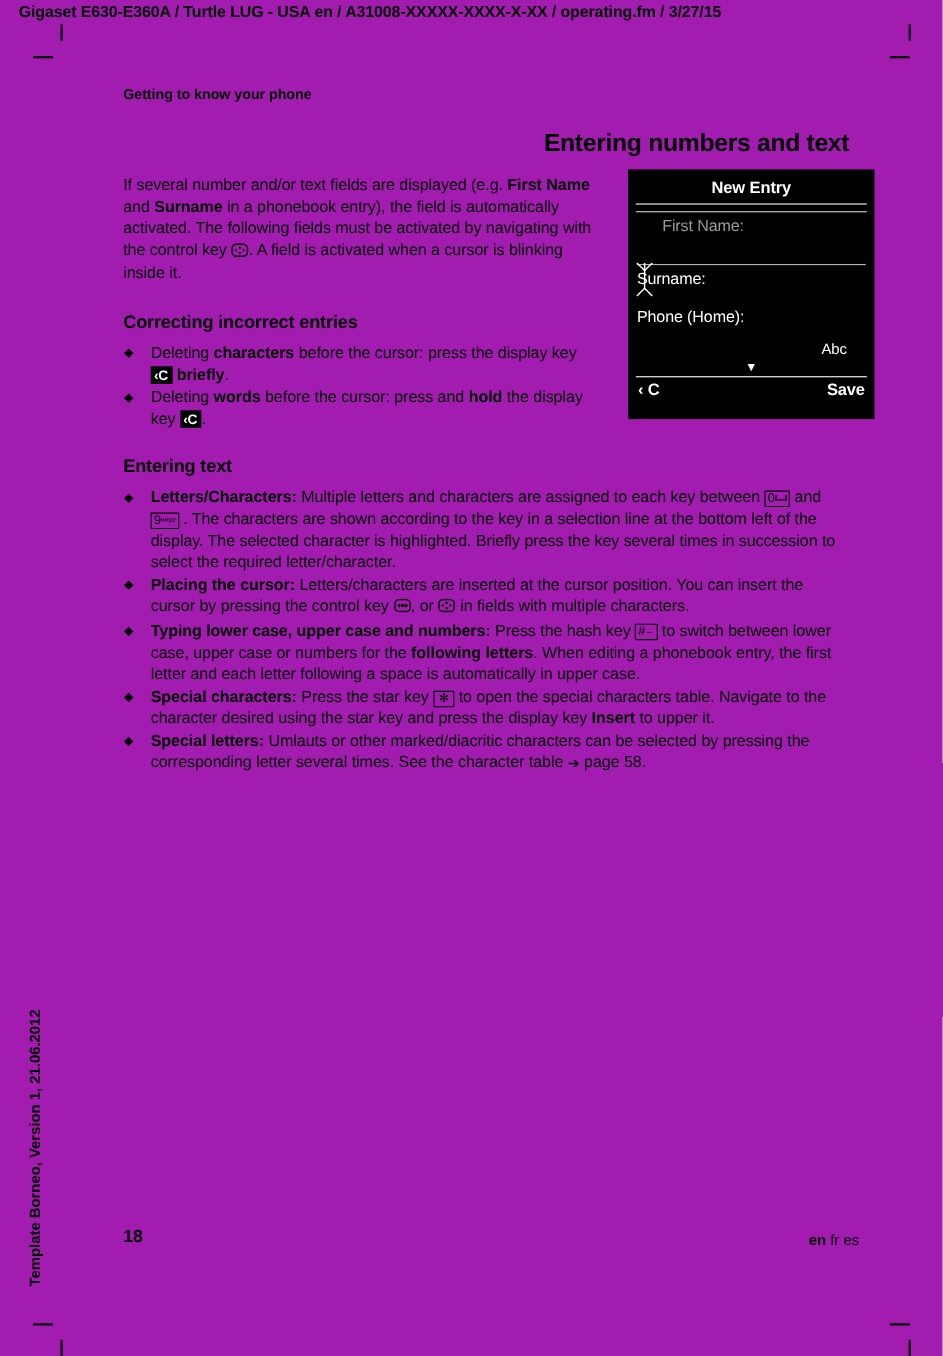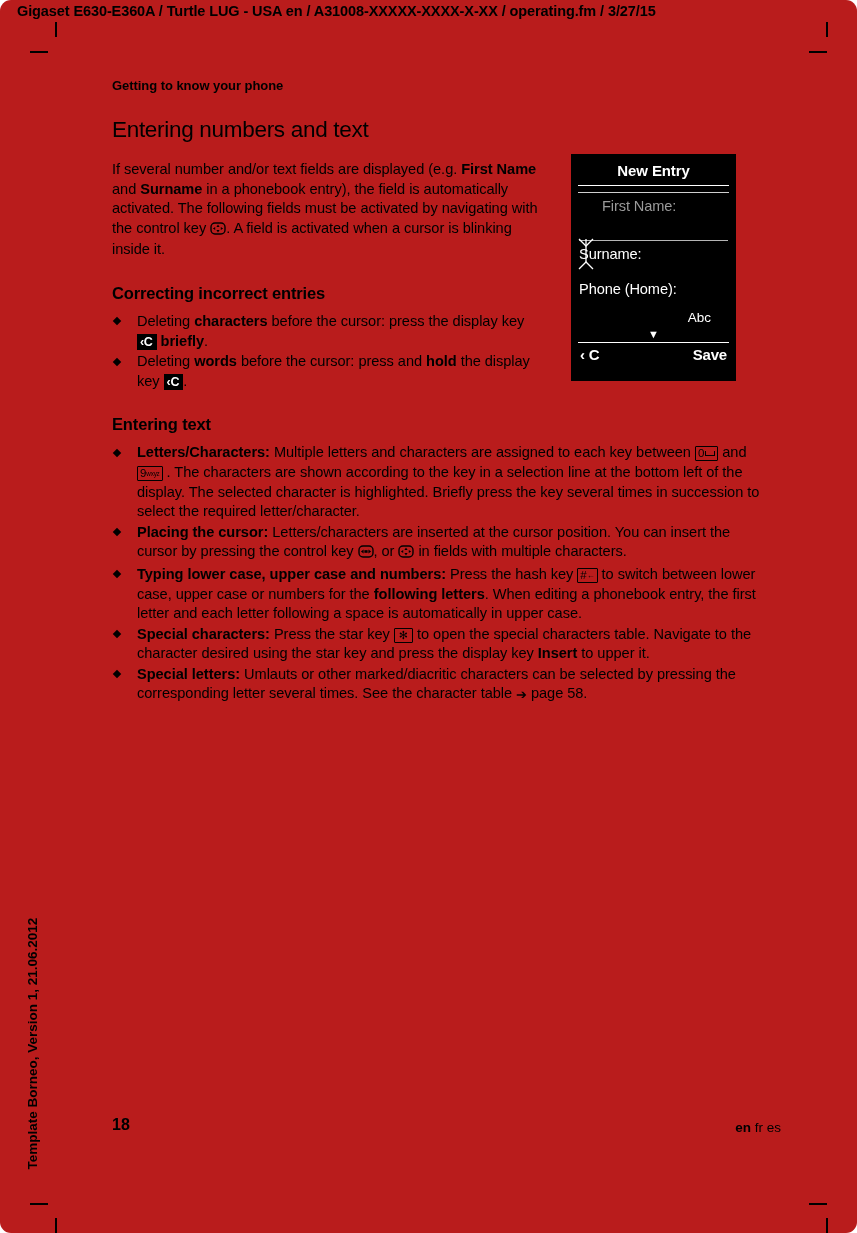--- a/index.html
+++ b/index.html
@@ -10,22 +10,21 @@
   body {
     font-family: "Liberation Sans", sans-serif;
     color: #000000;
     -webkit-font-smoothing: antialiased;
   }
   .page {
     position: relative;
     width: 857px;
     height: 1233px;
     overflow: hidden;
-    background: #b91c1c;
-    border-radius: 11px;
+    background: #a21caf;
   }
 
   
   .crop {
     position: absolute;
     background: #000;
   }
   .crop.v { width: 2px; height: 15px; }
   .crop.h { width: 18px; height: 2px; }
 
@@ -62,23 +61,24 @@
     width: 660px;
   }
   .chapter-title {
     font-size: 13px;
     font-weight: bold;
     margin: 0 0 24px 0;
     letter-spacing: -0.05px;
   }
   h1.section {
     font-size: 22.5px;
-    font-weight: normal;
+    font-weight: bold;
     margin: 0 0 17px 0;
     letter-spacing: -0.3px;
+    text-align: right;
   }
   h2.subsection {
     font-size: 16.5px;
     font-weight: bold;
     margin: 24px 0 9px 0;
     letter-spacing: -0.15px;
   }
   p.body {
     font-size: 14.6px;
     line-height: 19.6px;
@@ -171,21 +171,21 @@
     vertical-align: -1px;
     font-size: 13px;
     line-height: 13px;
   }
 
   
   .display {
     position: absolute;
     left: 571px;
     top: 154px;
-    width: 165px;
+    width: 224px;
     height: 227px;
     background: #000000;
     color: #ffffff;
     font-size: 14.5px;
     overflow: hidden;
   }
   .display .title {
     text-align: center;
     font-weight: bold;
     font-size: 15px;

